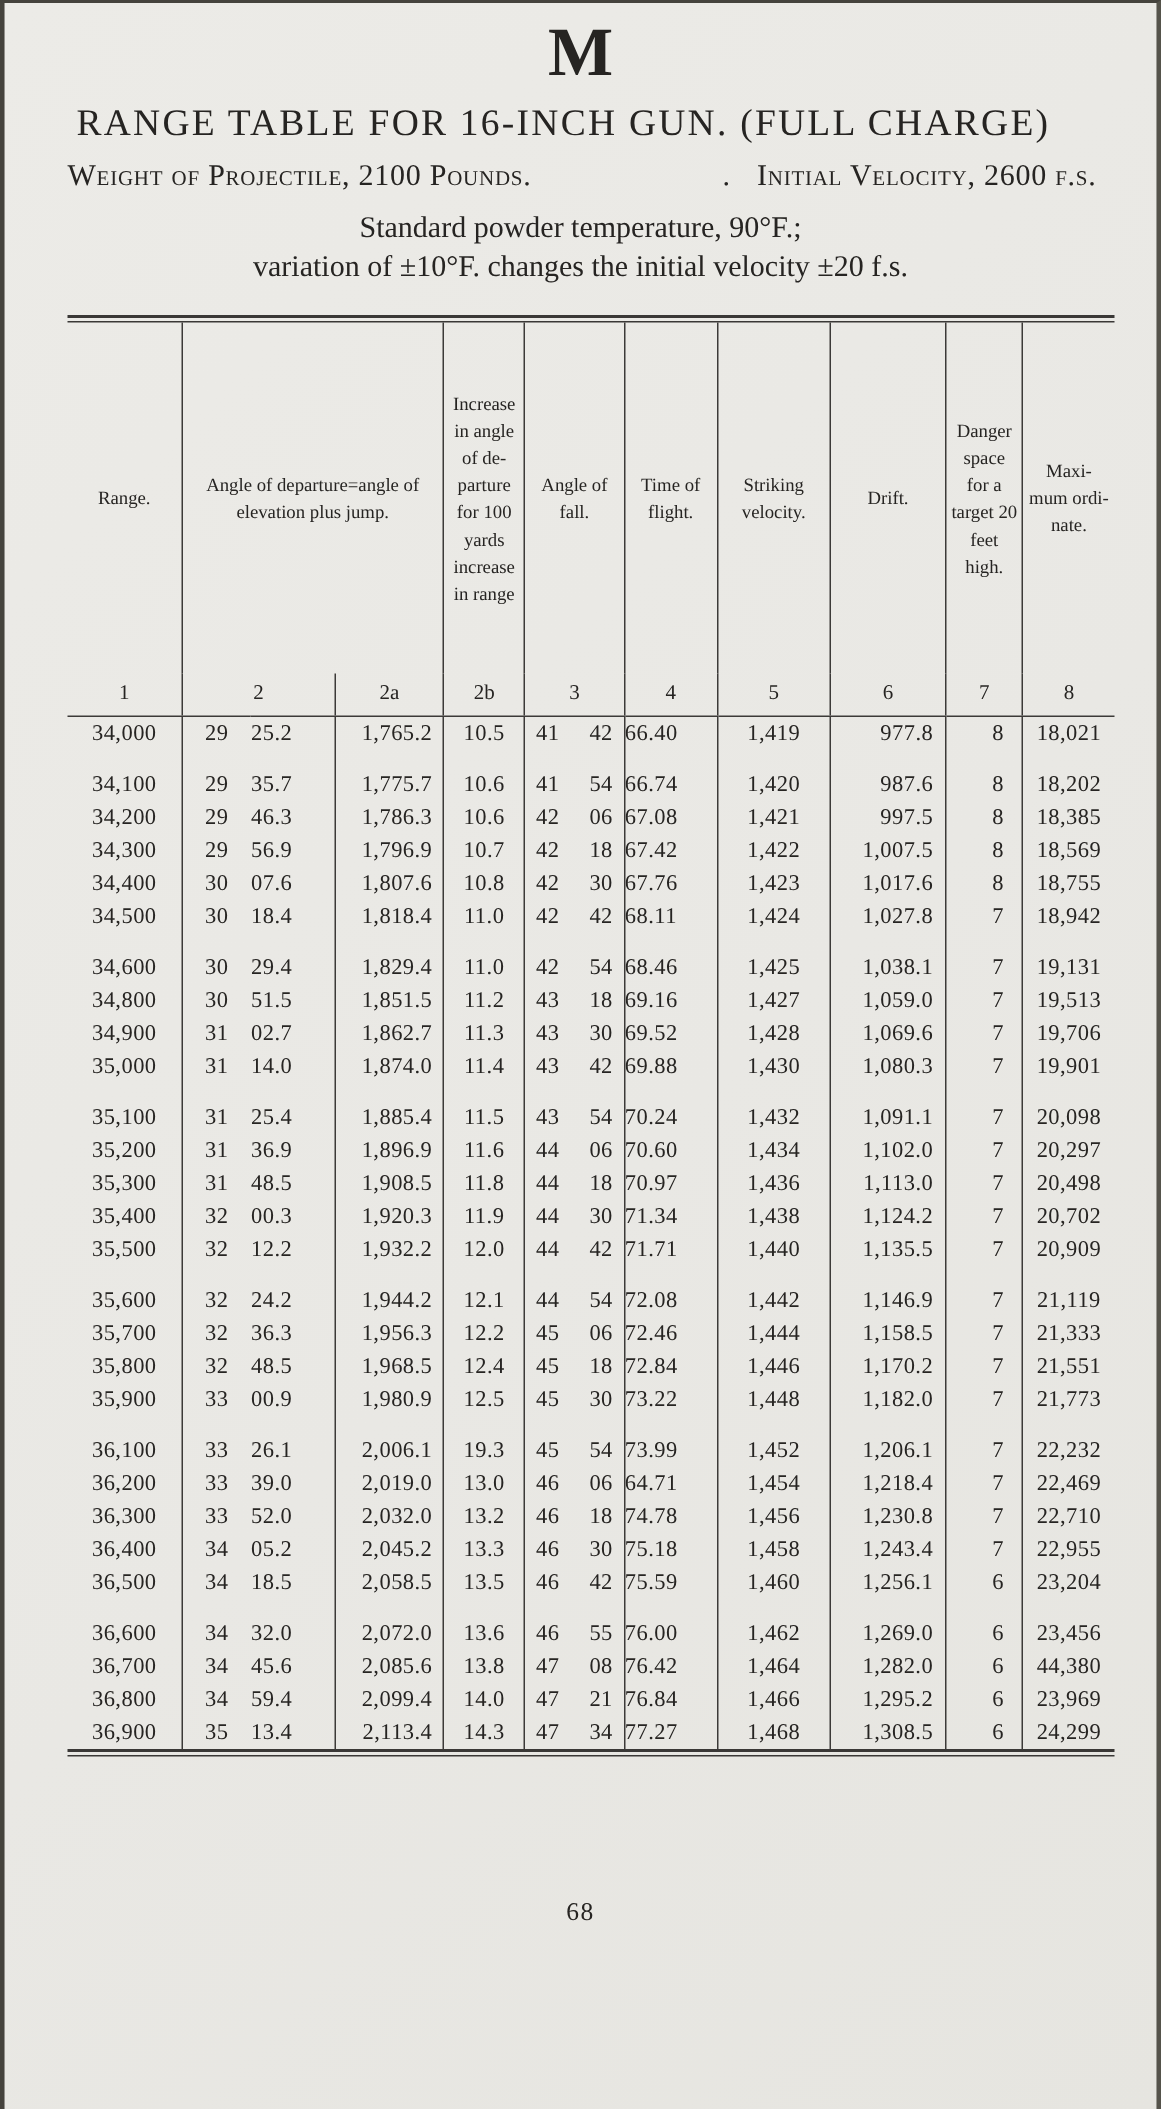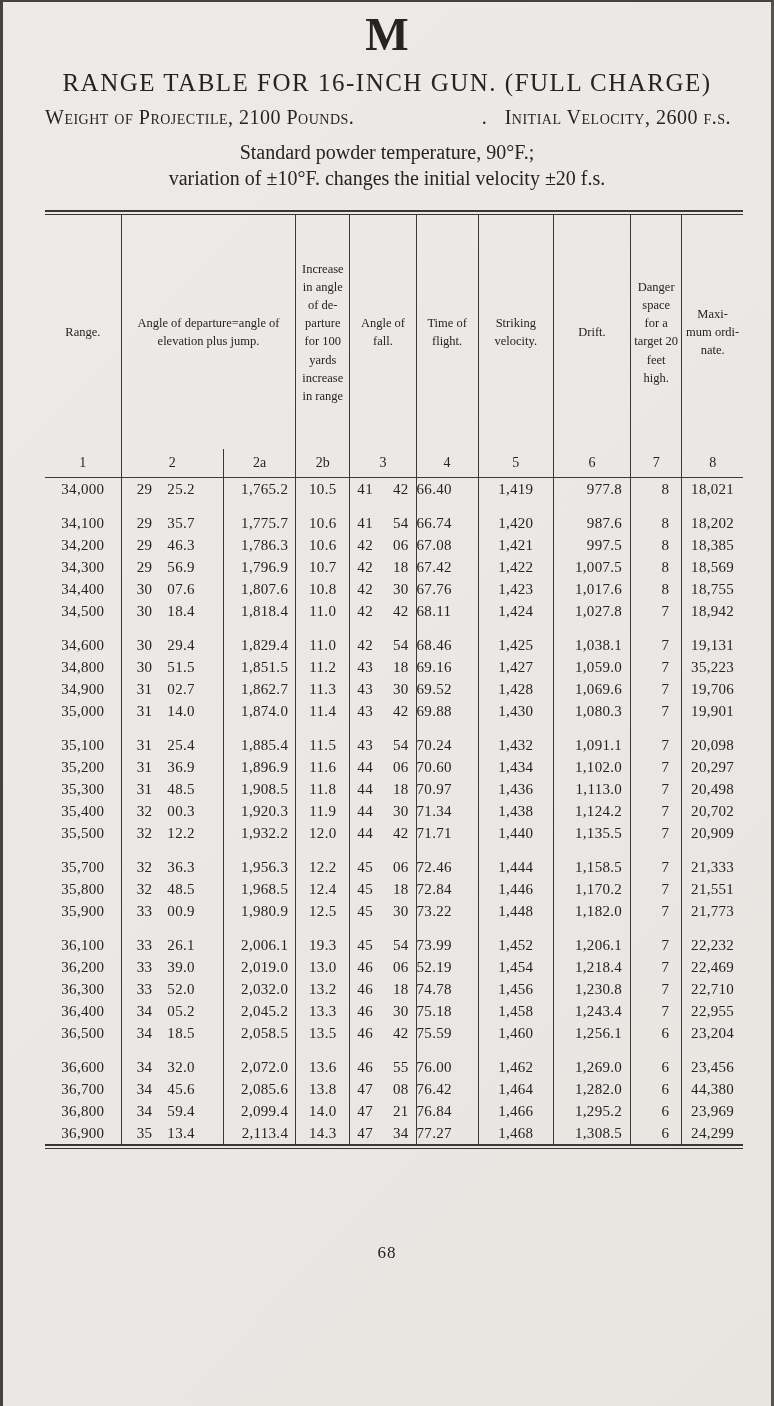--- a/index.html
+++ b/index.html
@@ -4,21 +4,21 @@
 <style>
   html,body { margin:0; padding:0; background:#d8d7d3; }
   .page {
     width:774px; height:1406px; box-sizing:border-box;
     background:linear-gradient(135deg,#ecebe7 0%,#e9e8e4 55%,#e6e5e0 100%);
     border-top:2px solid #45433d; border-left:3px solid #45433d; border-right:3px solid #55534b;
     color:#262422; font-family:"Liberation Serif","DejaVu Serif",serif;
     overflow:hidden; position:relative;
   }
   .letter-m { text-align:center; padding-top:8px; font-size:46px; font-weight:bold; line-height:1.1; }
-  .page-title { text-align:center; margin-top:8px; font-size:25px; letter-spacing:1.5px; white-space:nowrap; }
+  .page-title { text-align:left; margin-top:8px; font-size:25px; letter-spacing:1.5px; white-space:nowrap;margin-left:48px; }
   .subtitle-row { display:flex; align-items:baseline; margin:9px 40px 0 42px; font-size:20px; }
   .smallcaps { font-variant:small-caps; letter-spacing:0.5px; }
   .subtitle-dot { margin-left:auto; margin-right:18px; }
   .note { text-align:center; font-size:20px; line-height:1.32; }
   .note-block { margin-top:10px; }
   .double-rule { margin-left:42px; width:698px; height:2px;
     border-top:2px solid #3a3836; border-bottom:1px solid #3a3836; }
   .double-rule.top { margin-top:19px; }
   table { margin-left:42px; width:698px; border-collapse:collapse; table-layout:fixed; }
   th, td { padding:0; font-weight:normal; overflow:hidden; }
@@ -239,21 +239,21 @@
           <td class="c1 bL">30</td>
           <td class="c2">51.5</td>
           <td class="c3 bL">1,851.5</td>
           <td class="c4 bL">11.2</td>
           <td class="c5 bL">43</td>
           <td class="c6">18</td>
           <td class="c7 bL">69.16</td>
           <td class="c8 bL">1,427</td>
           <td class="c9 bL">1,059.0</td>
           <td class="c10 bL">7</td>
-          <td class="c11 bL">35,223</td>
+          <td class="c11 bL">19,513</td>
         </tr>
         <tr class="data-row">
           <td class="c0">34,900</td>
           <td class="c1 bL">31</td>
           <td class="c2">02.7</td>
           <td class="c3 bL">1,862.7</td>
           <td class="c4 bL">11.3</td>
           <td class="c5 bL">43</td>
           <td class="c6">30</td>
           <td class="c7 bL">69.52</td>
@@ -368,20 +368,34 @@
           <td class="c4 bL"></td>
           <td class="c5 bL"></td>
           <td class="c6"></td>
           <td class="c7 bL"></td>
           <td class="c8 bL"></td>
           <td class="c9 bL"></td>
           <td class="c10 bL"></td>
           <td class="c11 bL"></td>
         </tr>
         <tr class="data-row">
+          <td class="c0">35,600</td>
+          <td class="c1 bL">32</td>
+          <td class="c2">24.2</td>
+          <td class="c3 bL">1,944.2</td>
+          <td class="c4 bL">12.1</td>
+          <td class="c5 bL">44</td>
+          <td class="c6">54</td>
+          <td class="c7 bL">72.08</td>
+          <td class="c8 bL">1,442</td>
+          <td class="c9 bL">1,146.9</td>
+          <td class="c10 bL">7</td>
+          <td class="c11 bL">21,119</td>
+        </tr>
+        <tr class="data-row">
           <td class="c0">35,700</td>
           <td class="c1 bL">32</td>
           <td class="c2">36.3</td>
           <td class="c3 bL">1,956.3</td>
           <td class="c4 bL">12.2</td>
           <td class="c5 bL">45</td>
           <td class="c6">06</td>
           <td class="c7 bL">72.46</td>
           <td class="c8 bL">1,444</td>
           <td class="c9 bL">1,158.5</td>
@@ -445,21 +459,21 @@
           <td class="c11 bL">22,232</td>
         </tr>
         <tr class="data-row">
           <td class="c0">36,200</td>
           <td class="c1 bL">33</td>
           <td class="c2">39.0</td>
           <td class="c3 bL">2,019.0</td>
           <td class="c4 bL">13.0</td>
           <td class="c5 bL">46</td>
           <td class="c6">06</td>
-          <td class="c7 bL">52.19</td>
+          <td class="c7 bL">64.71</td>
           <td class="c8 bL">1,454</td>
           <td class="c9 bL">1,218.4</td>
           <td class="c10 bL">7</td>
           <td class="c11 bL">22,469</td>
         </tr>
         <tr class="data-row">
           <td class="c0">36,300</td>
           <td class="c1 bL">33</td>
           <td class="c2">52.0</td>
           <td class="c3 bL">2,032.0</td>

